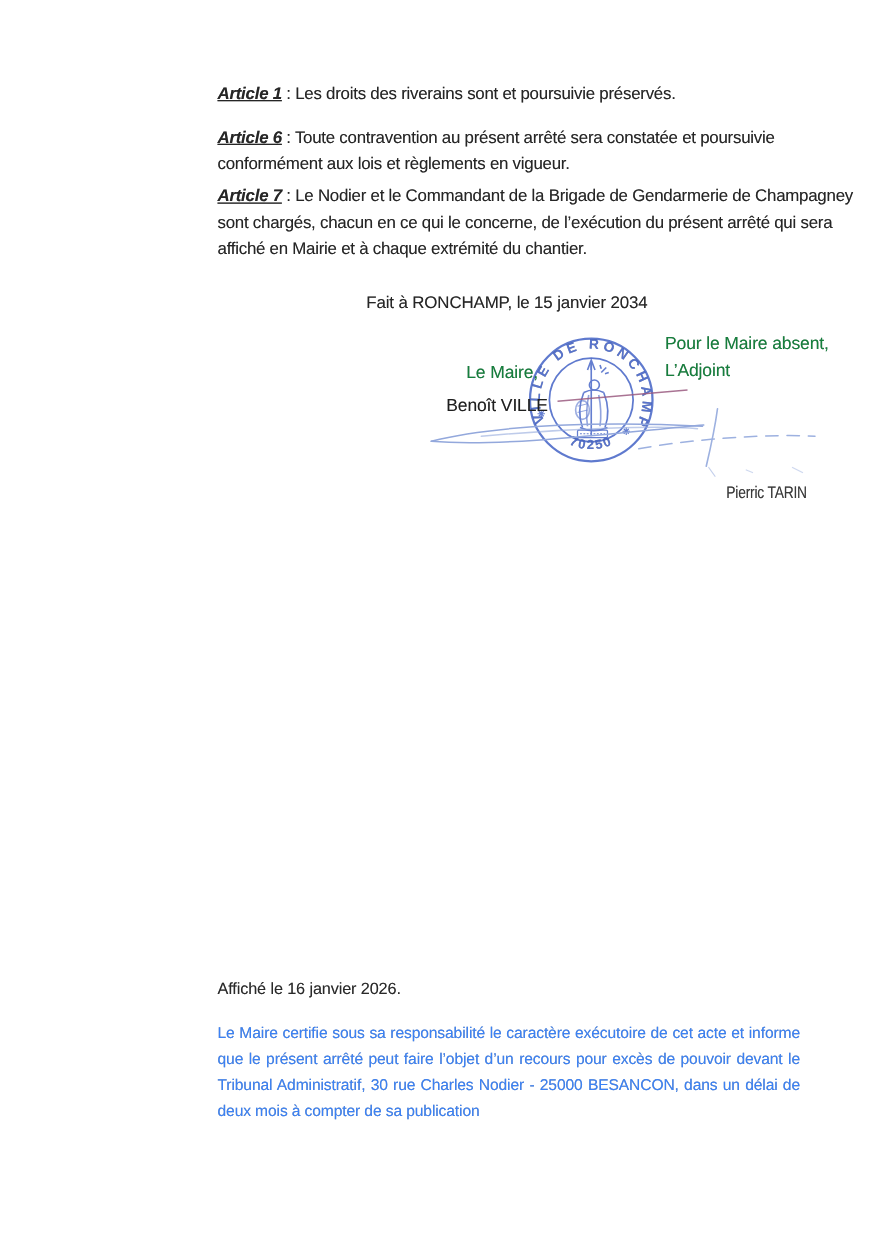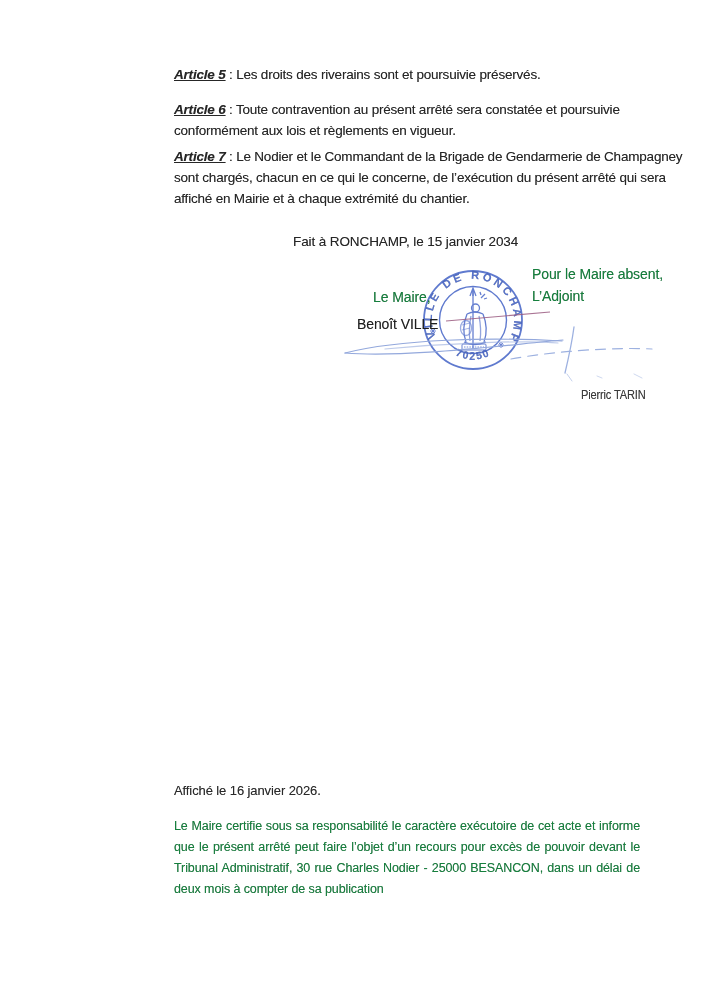--- a/index.html
+++ b/index.html
@@ -33,32 +33,32 @@
     transform:scaleX(0.82);
     transform-origin:left center;
     white-space:nowrap;
   }
   .posted{font-size:13px;letter-spacing:-0.1px;color:#2a2a2a;}
   .cert{
     width:466px;
     font-size:12.5px;
     line-height:21px;
     letter-spacing:-0.1px;
-    color:#15803d;
+    color:#3b82f6;
   }
   .cert .just{text-align:justify;text-align-last:justify;}
   svg{display:block;}
 </style>
 </head>
 <body>
 
 <div class="page doc-text">
 
   <div class="abs article" style="left:174px;top:64px;">
-    <div class="line"><span class="alabel">Article 5</span><span> : </span><span>Les droits des riverains sont et poursuivie préservés.</span></div>
+    <div class="line"><span class="alabel">Article 1</span><span> : </span><span>Les droits des riverains sont et poursuivie préservés.</span></div>
   </div>
 
   <div class="abs article" style="left:174px;top:99px;">
     <div class="line"><span class="alabel">Article 6</span><span> : </span><span>Toute contravention au présent arrêté sera constatée et poursuivie</span></div>
     <div class="line">conformément aux lois et règlements en vigueur.</div>
   </div>
 
   <div class="abs article" style="left:174px;top:146px;">
     <div class="line"><span class="alabel">Article 7</span><span> : </span><span>Le Nodier et le Commandant de la Brigade de Gendarmerie de Champagney</span></div>
     <div class="line">sont chargés, chacun en ce qui le concerne, de l’exécution du présent arrêté qui sera</div>

